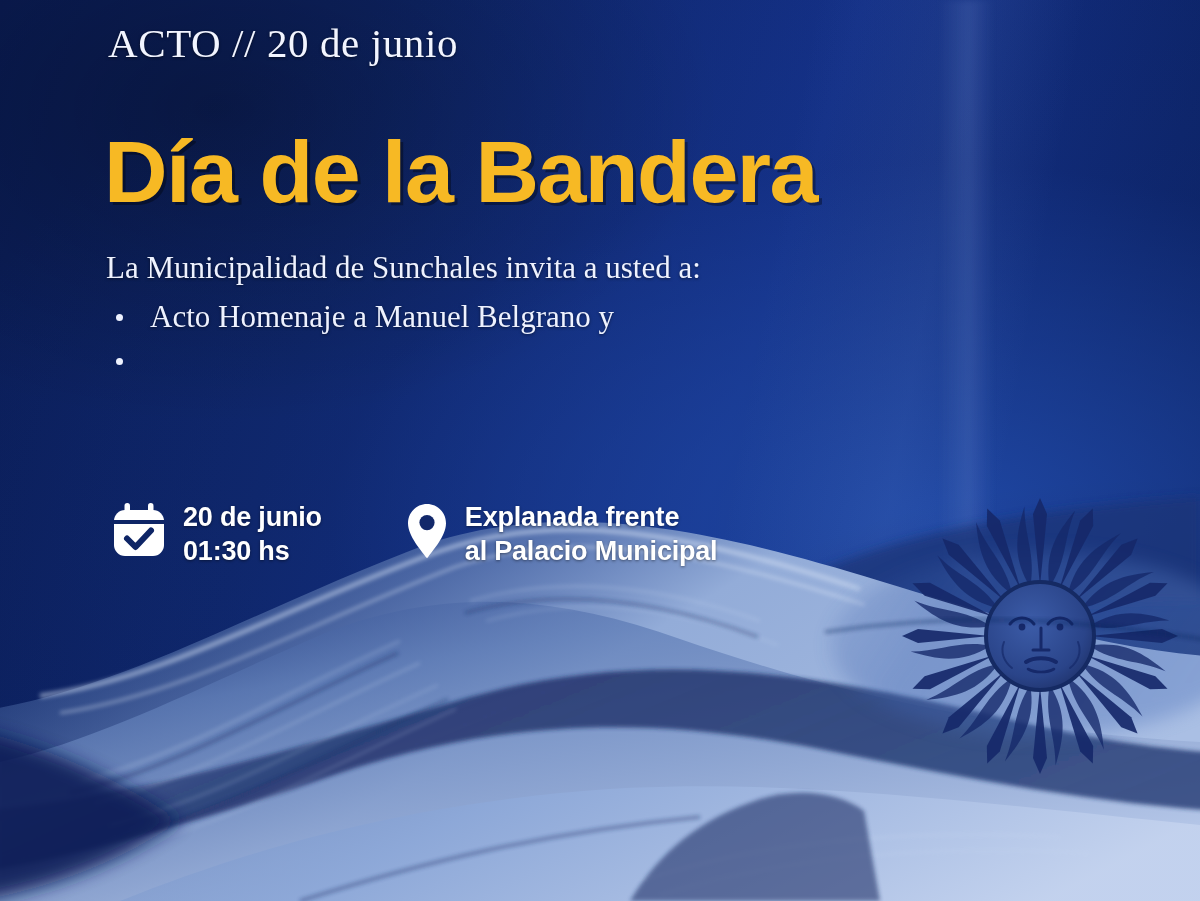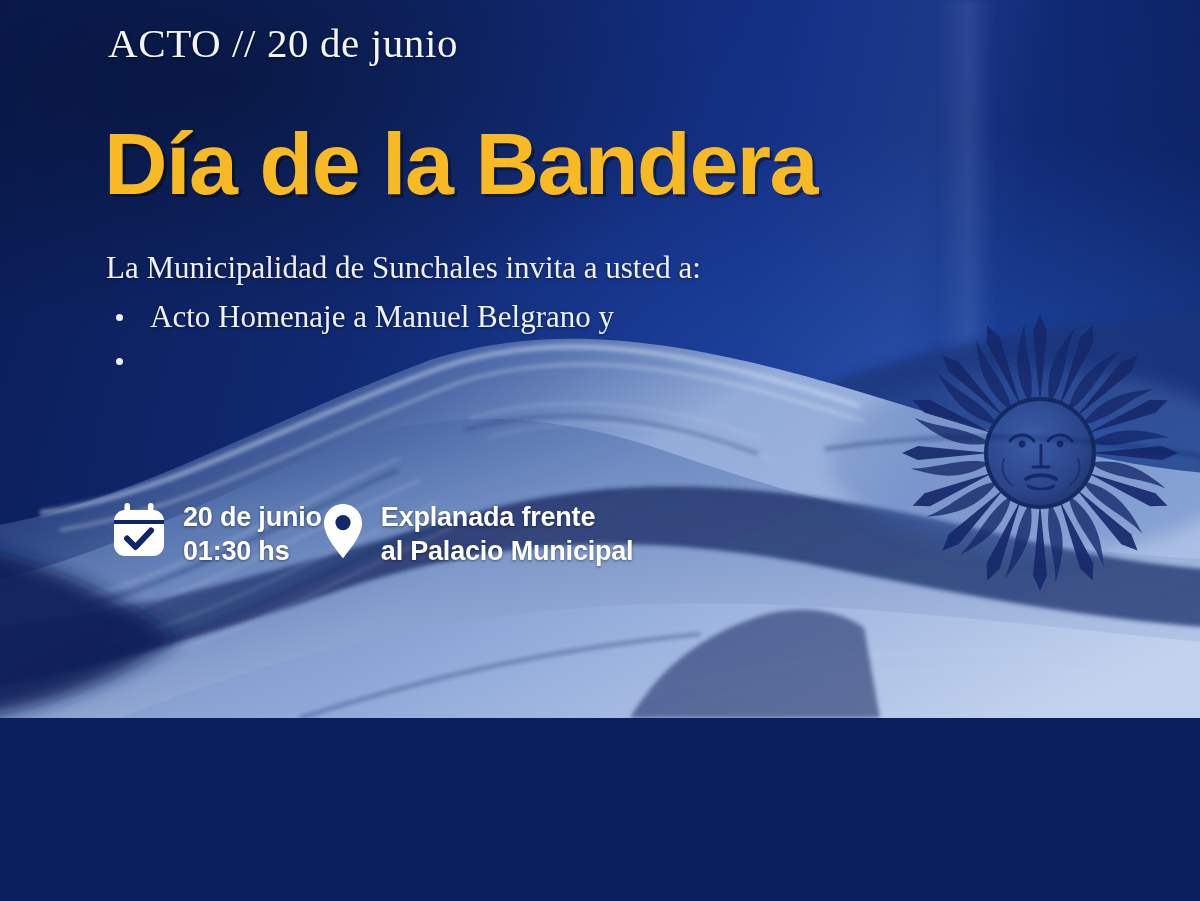--- a/index.html
+++ b/index.html
@@ -1,21 +1,21 @@
 <!DOCTYPE html>
 <html><head>
 <meta charset="utf-8">
 <title>Dia de la Bandera</title>
 <style>
   * { margin:0; padding:0; box-sizing:border-box; }
   html,body{ background:#0b1f5c; }
 
   .poster{
     position:relative;
-    width:1200px; height:718px;
+    width:1200px; height:901px;
     overflow:hidden;
     font-family:"Liberation Sans", sans-serif;
     background:#0d2566;
   }
 
   
   .bg-base{
     position:absolute; inset:0;
     background:
       radial-gradient(120% 95% at 78% 58%, #1f47a3 0%, #17399020 42%, #0c205e00 72%),
@@ -44,21 +44,21 @@
   
   .kicker{
     position:absolute; left:108px; top:20px;
     font-family:"Liberation Serif", serif;
     font-size:41px; line-height:1.15; letter-spacing:.6px;
     color:#f2f5ff;
     text-shadow:0 1px 3px rgba(0,0,0,.55);
     white-space:nowrap;
   }
   .title{
-    position:absolute; left:104px; top:120px;
+    position:absolute; left:104px; top:128px;
     font-family:"Liberation Sans", sans-serif;
     font-weight:700; font-size:88px; line-height:1.0;
     letter-spacing:-1.5px;
     color:#f7b924;
     text-shadow:3px 3px 0 rgba(0,0,0,.34);
     white-space:nowrap;
   }
 
   .body-copy{
     position:absolute; left:106px; top:248px; width:960px;
@@ -72,21 +72,21 @@
   .bul-item{
     position:relative; padding-left:44px; margin-top:3px;
   }
   .bul-item .dot{
     position:absolute; left:10px; top:.56em;
     width:7px; height:7px; border-radius:50%;
     background:#eef2ff;
   }
 
   
-  .info-row{ position:absolute; left:112px; top:500px; display:flex; }
+  .info-row{ position:absolute; left:112px; top:500px; display:flex; gap:84px; }
   .info-item{ display:flex; align-items:flex-start; gap:17px; }
   .info-ico{ flex:0 0 auto; margin-top:2px; }
   .info-txt{
     font-family:"Liberation Sans", sans-serif;
     font-weight:700; font-size:27px; line-height:1.26;
     color:#ffffff; letter-spacing:-.2px;
     text-shadow:0 1px 3px rgba(0,0,0,.45);
     white-space:nowrap;
   }
 </style>

